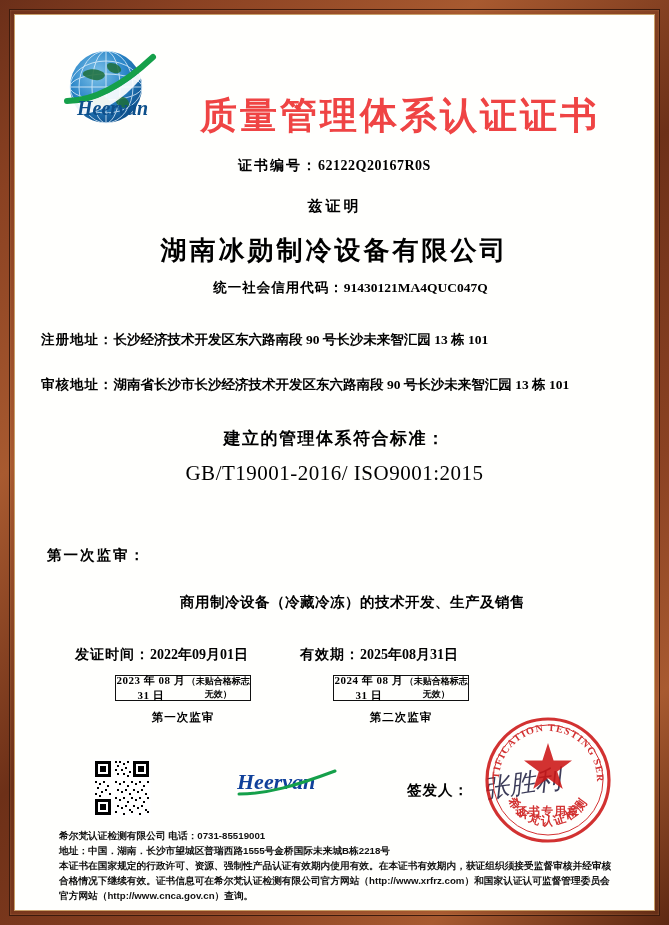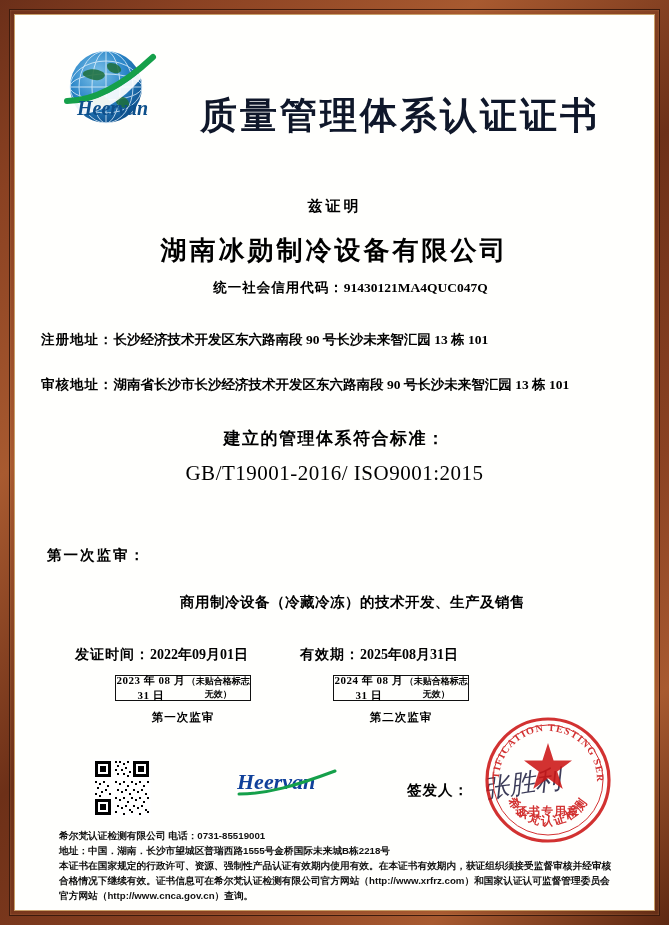--- a/index.html
+++ b/index.html
@@ -61,21 +61,21 @@
   .title {
     position: absolute;
     left: 150px;
     top: 76px;
     width: 470px;
     text-align: center;
     font-family: "Liberation Serif", serif;
     font-weight: bold;
     font-size: 37px;
     letter-spacing: 3px;
-    color: #0f172a;
+    color: #ef4444;
   }
 
   .cert-no {
     position: absolute;
     left: 0; right: 0;
     top: 142px;
     text-align: center;
     font-size: 14px;
     font-weight: bold;
     letter-spacing: 0.5px;
@@ -321,20 +321,23 @@
             <path d="M68 52c5-1 9 2 10 6s-4 6-8 4-6-5-5-8z"></path>
           </g>
           <path d="M18 58 C44 58 72 44 104 14 C80 52 52 70 22 70 Z" fill="#ffffff" opacity="0.92"></path>
           <path d="M16 56 C42 56 70 42 102 12" stroke="#15a04a" stroke-width="6" fill="none" stroke-linecap="round"></path>
           <text x="26" y="70" font-family="Liberation Serif, serif" font-size="20" font-style="italic" font-weight="bold" fill="#0d4f8b">Heervan</text>
         </svg>
       </div>
 
       <div class="title">质量管理体系认证证书</div>
 
+      <div class="cert-no">
+        <span class="lbl">证书编号：</span><span>62122Q20167R0S</span>
+      </div>
 
       <div class="hereby">兹证明</div>
 
       <div class="company">湖南冰勋制冷设备有限公司</div>
 
       <div class="credit-code">
         <span class="lbl">统一社会信用代码：</span><span>91430121MA4QUC047Q</span>
       </div>
 
       <div class="addr-row reg">

